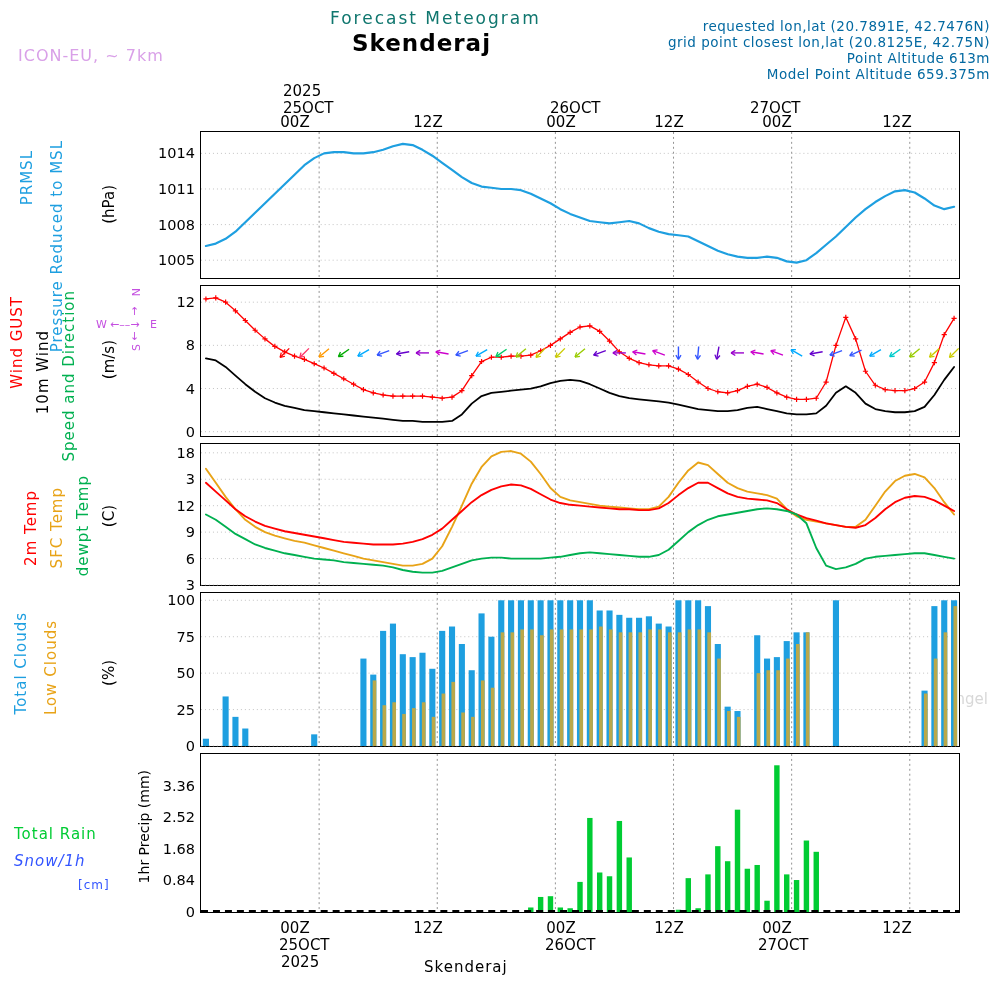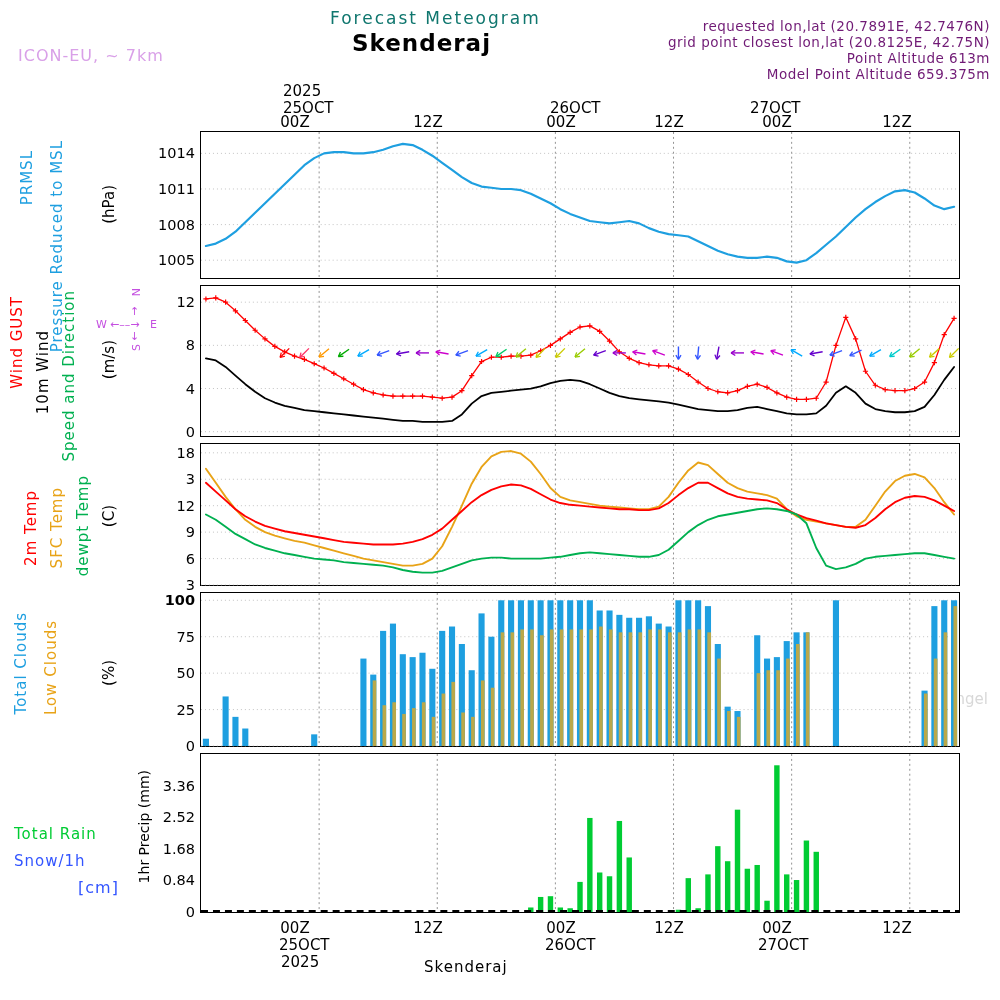--- a/index.html
+++ b/index.html
@@ -1,21 +1,21 @@
 <!DOCTYPE html>
 <html><head>
 <meta charset="utf-8">
 <style>
   html,body{margin:0;padding:0;background:#fff;}
   body{width:1000px;height:1000px;font-family:"DejaVu Sans",sans-serif;position:relative;overflow:hidden;}
   .abs{position:absolute;}
   #hdr-forecast{left:330px;top:8px;font-size:17px;letter-spacing:2px;color:#0f766e;}
   #hdr-title{left:352px;top:30px;font-size:23px;font-weight:bold;color:#000;font-family:"DejaVu Sans",sans-serif;letter-spacing:1px;}
   #hdr-model{left:18px;top:46px;font-size:16px;color:#d9a0e8;letter-spacing:1px;}
-  .hdr-right{right:10px;text-align:right;color:#701a75;font-size:13.5px;letter-spacing:0.5px;}
+  .hdr-right{right:10px;text-align:right;color:#0369a1;font-size:13.5px;letter-spacing:0.5px;}
   #hdr-req{top:18px;}
   #hdr-grid{top:34px;}
   #hdr-alt{top:50px;}
   #hdr-malt{top:66px;}
   .plot{position:absolute;left:200px;width:760px;border:1.6px solid #000;box-sizing:border-box;background:#fff;}
   #p1{top:131px;height:148px;}
   #p2{top:285px;height:152px;}
   #p3{top:443px;height:143px;}
   #p4{top:592px;height:155px;}
   #p5{top:753px;height:160px;}
@@ -481,21 +481,21 @@
       <rect x="734.7127272727273" y="66.42857142857143" width="3.671688311688312" height="88.57142857142857" fill="#b9a84a"></rect>
       <rect x="742.135064935065" y="7.38095238095238" width="6.11948051948052" height="147.61904761904762" fill="#1e9fe0"></rect>
       <rect x="744.5828571428572" y="39.85714285714285" width="3.671688311688312" height="115.14285714285715" fill="#b9a84a"></rect>
       <rect x="752.0051948051948" y="7.38095238095238" width="6.11948051948052" height="147.61904761904762" fill="#1e9fe0"></rect>
       <rect x="754.452987012987" y="13.285714285714278" width="3.671688311688312" height="141.71428571428572" fill="#b9a84a"></rect>
     </svg>
 <div class="ytick" style="top: 100%;">0</div>
     <div class="ytick" style="top: 76.1905%; text-align: right;">25</div>
     <div class="ytick" style="top: 52.381%;">50</div>
     <div class="ytick" style="top: 28.5714%;">75</div>
-    <div class="ytick" style="top: 4.7619%; font-weight: bold;">100</div>
+    <div class="ytick" style="top: 4.7619%;">100</div>
   </div>
 <div class="abs vert" style="left:12px;top:612px;font-size:15px;color:#1e9fe0;letter-spacing:1px;">Total Clouds</div>
 <div class="abs vert" style="left:42px;top:620px;font-size:15px;color:#e8a317;letter-spacing:1px;">Low Clouds</div>
 <div class="abs vert" style="left:100px;top:660px;font-size:15px;color:#000;">(%)</div>
 
 <div class="plot" id="p5">
   <svg id="svg5" viewBox="0 0 760 160" preserveAspectRatio="none">
       <line x1="118.44155844155844" y1="0" x2="118.44155844155844" y2="160" stroke="#777" stroke-width="0.8" stroke-dasharray="2,3"></line>
       <line x1="236.88311688311688" y1="0" x2="236.88311688311688" y2="160" stroke="#777" stroke-width="0.8" stroke-dasharray="2,3"></line>
       <line x1="355.32467532467535" y1="0" x2="355.32467532467535" y2="160" stroke="#777" stroke-width="0.8" stroke-dasharray="2,3"></line>
@@ -530,15 +530,15 @@
       <rect x="614.1688311688313" y="99.04761904761905" width="5.42857142857143" height="60.95238095238095" fill="#00cc33"></rect>
       <line x1="0" y1="159" x2="760" y2="159" stroke="#000" stroke-width="2" stroke-dasharray="7,5"></line>
     </svg>
 <div class="ytick" style="top: 100%;">0</div>
     <div class="ytick" style="top: 80%;">0.84</div>
     <div class="ytick" style="top: 60%;">1.68</div>
     <div class="ytick" style="top: 40%;">2.52</div>
     <div class="ytick" style="top: 20%;">3.36</div>
   </div>
 <div class="abs" style="left:14px;top:825px;font-size:15px;color:#00cc33;letter-spacing:1px;">Total  Rain</div>
-<div class="abs" style="left:14px;top:852px;font-size:15px;color:#3355ff;letter-spacing:1px;">Snow/1h</div>
-<div class="abs" style="left:78px;top:878px;font-size:16px;color:#3355ff;letter-spacing:1px;">[cm]</div>
+<div class="abs" style="left:14px;top:852px;font-size:15px;color:#3355ff;letter-spacing:1px;font-style:italic;">Snow/1h</div>
+<div class="abs" style="left:78px;top:878px;font-size:12px;color:#3355ff;letter-spacing:1px;">[cm]</div>
 <div class="abs vert" style="left:136px;top:770px;font-size:14px;color:#000;">1hr Precip (mm)</div>
 
 </body></html>

